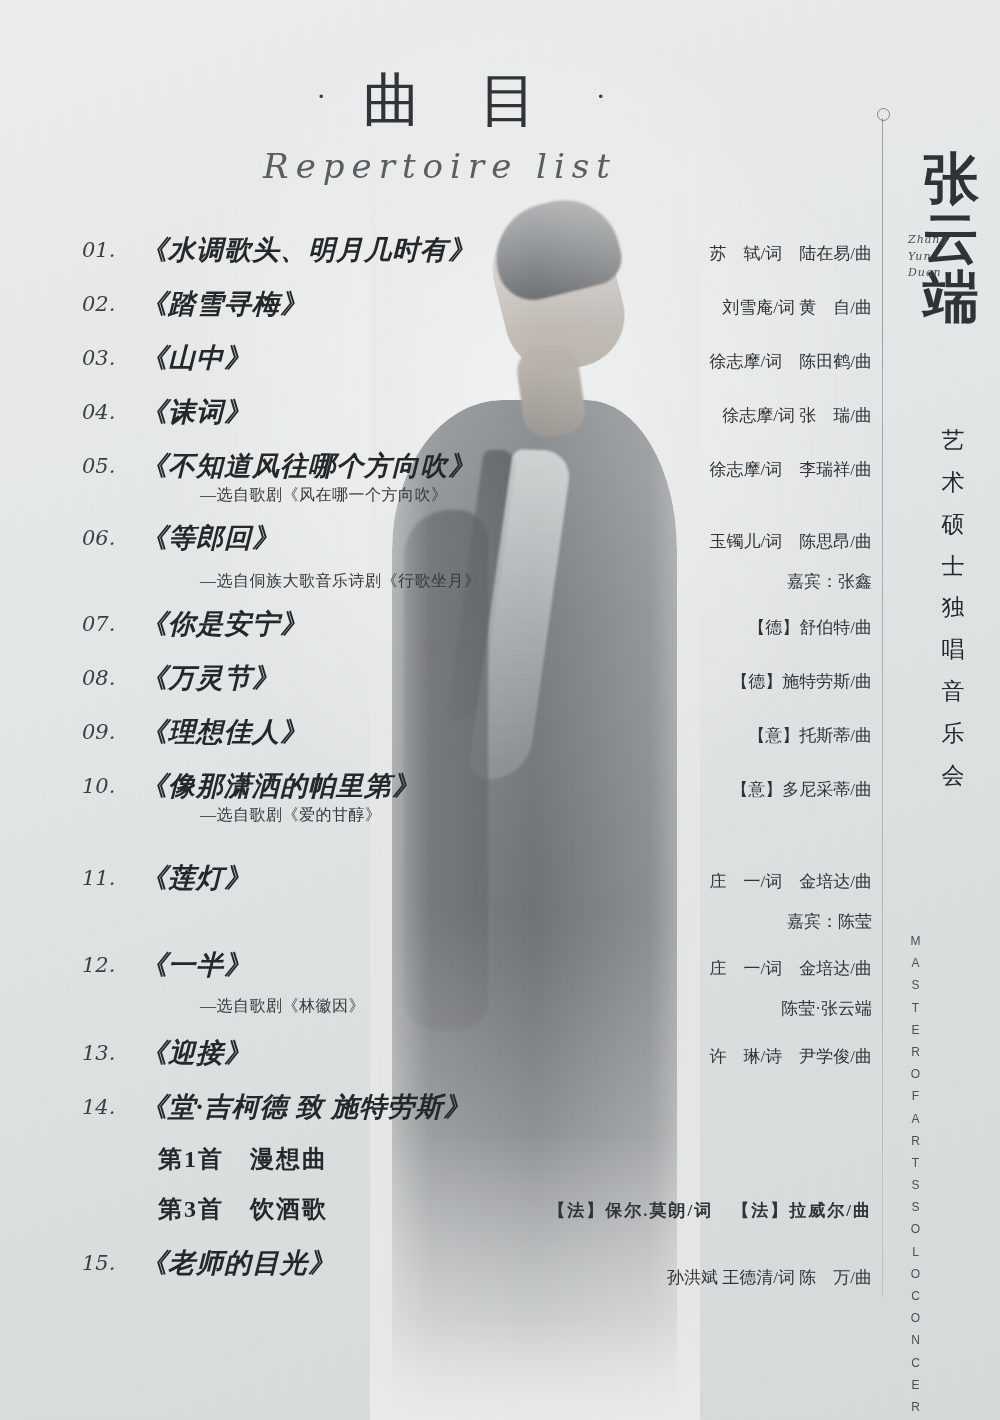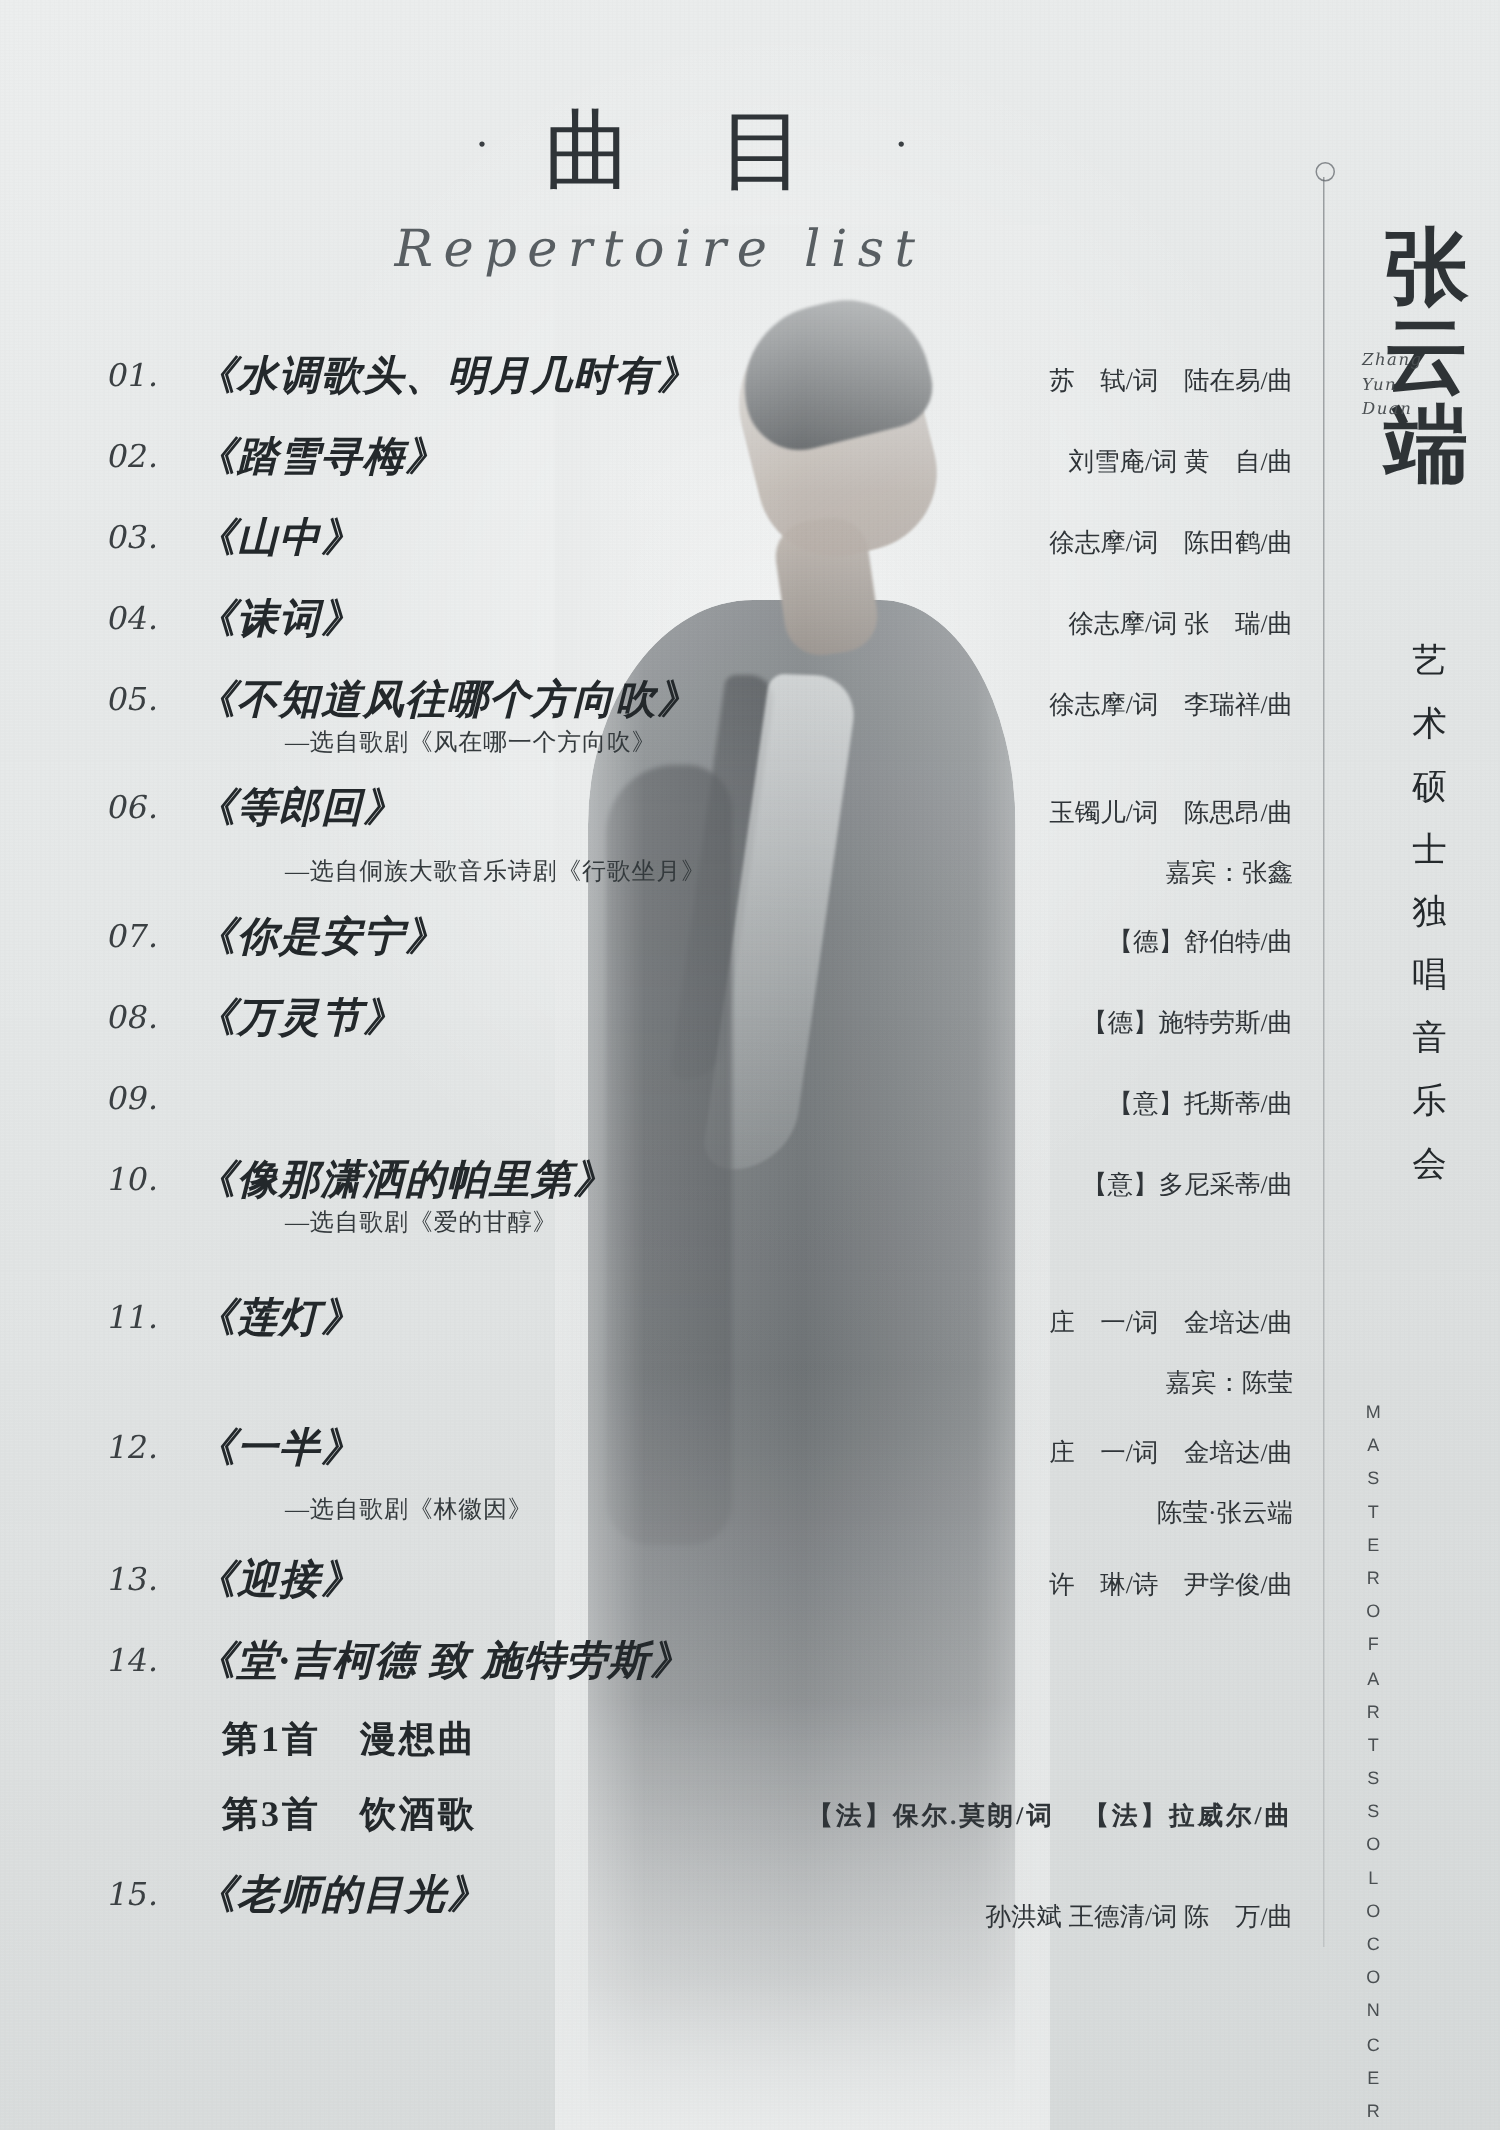--- a/index.html
+++ b/index.html
@@ -164,21 +164,21 @@
     font-style: italic;
     font-size: 34px;
     letter-spacing: 7px;
     color: #585e62;
     font-weight: 400;
   }
 
   
   .list {
     position: absolute;
-    left: 72px;
+    left: 82px;
     top: 232px;
     width: 790px;
   }
   .track {
     position: relative;
     min-height: 40px;
     margin-bottom: 14px;
   }
   .row {
     display: flex;
@@ -417,20 +417,21 @@
       <div class="row">
         <div class="num">08.</div>
         <div class="name">《万灵节》</div>
         <div class="credits">【德】施特劳斯/曲</div>
       </div>
     </div>
 
     <div class="track">
       <div class="row">
         <div class="num">09.</div>
+        <div class="name">《理想佳人》</div>
         <div class="credits">【意】托斯蒂/曲</div>
       </div>
     </div>
 
     <div class="track">
       <div class="row">
         <div class="num">10.</div>
         <div class="name">《像那潇洒的帕里第》</div>
         <div class="credits">【意】多尼采蒂/曲</div>
       </div>

